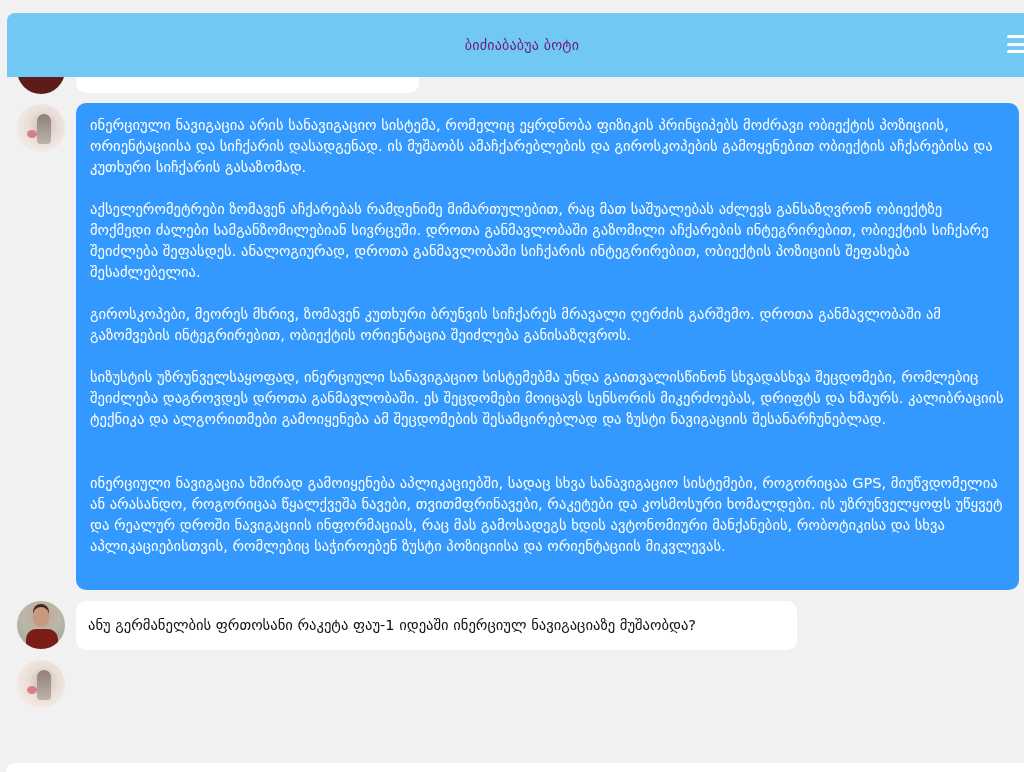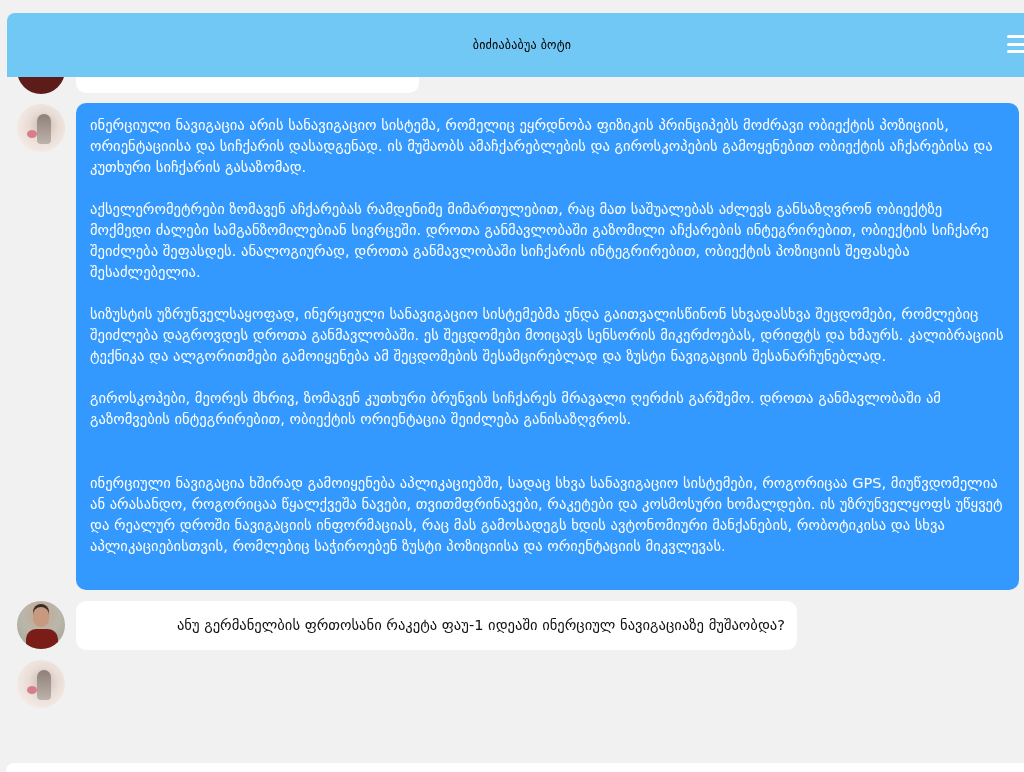--- a/index.html
+++ b/index.html
@@ -13,21 +13,21 @@
       background: #f1f1f1;
     }
     .header {
       position: absolute; left: 7px; top: 13px; width: 1030px; height: 64px;
       background: #72c8f5;
       border-radius: 8px 0 0 0;
       display: flex; align-items: center; justify-content: center;
       z-index: 5;
     }
     .header-title {
-      color: #000000; font-size: 12px; letter-spacing: 0.2px;
+      color: #701a75; font-size: 14px; letter-spacing: 0.2px;
     }
     .menu-btn {
       position: absolute; right: 8px; top: 22px; width: 22px; height: 20px;
       cursor: pointer;
     }
     .menu-btn span {
       display: block; width: 22px; height: 3px; background: #fff;
       border-radius: 2px; margin-bottom: 4.5px;
     }
     .chat {
@@ -84,27 +84,27 @@
 
   <div class="avatar user-top" style="left:17px; top:46px;"></div>
   <div class="bubble user" style="left:76px; top:60px; width:343px; height:33px;">
     <span></span>
   </div>
 
   <div class="avatar bot" style="left:17px; top:104px;"></div>
   <div class="bubble bot" style="left:76px; top:103px; width:943px; height:487px; padding:11px 14px;">
     <p>ინერციული ნავიგაცია არის სანავიგაციო სისტემა, რომელიც ეყრდნობა ფიზიკის პრინციპებს მოძრავი ობიექტის პოზიციის, ორიენტაციისა და სიჩქარის დასადგენად. ის მუშაობს ამაჩქარებლების და გიროსკოპების გამოყენებით ობიექტის აჩქარებისა და კუთხური სიჩქარის გასაზომად.</p>
     <p>აქსელერომეტრები ზომავენ აჩქარებას რამდენიმე მიმართულებით, რაც მათ საშუალებას აძლევს განსაზღვრონ ობიექტზე მოქმედი ძალები სამგანზომილებიან სივრცეში. დროთა განმავლობაში გაზომილი აჩქარების ინტეგრირებით, ობიექტის სიჩქარე შეიძლება შეფასდეს. ანალოგიურად, დროთა განმავლობაში სიჩქარის ინტეგრირებით, ობიექტის პოზიციის შეფასება შესაძლებელია.</p>
+    <p>გიროსკოპები, მეორეს მხრივ, ზომავენ კუთხური ბრუნვის სიჩქარეს მრავალი ღერძის გარშემო. დროთა განმავლობაში ამ გაზომვების ინტეგრირებით, ობიექტის ორიენტაცია შეიძლება განისაზღვროს.</p>
     <p>სიზუსტის უზრუნველსაყოფად, ინერციული სანავიგაციო სისტემებმა უნდა გაითვალისწინონ სხვადასხვა შეცდომები, რომლებიც შეიძლება დაგროვდეს დროთა განმავლობაში. ეს შეცდომები მოიცავს სენსორის მიკერძოებას, დრიფტს და ხმაურს. კალიბრაციის ტექნიკა და ალგორითმები გამოიყენება ამ შეცდომების შესამცირებლად და ზუსტი ნავიგაციის შესანარჩუნებლად.</p>
-    <p>გიროსკოპები, მეორეს მხრივ, ზომავენ კუთხური ბრუნვის სიჩქარეს მრავალი ღერძის გარშემო. დროთა განმავლობაში ამ გაზომვების ინტეგრირებით, ობიექტის ორიენტაცია შეიძლება განისაზღვროს.</p>
     <p>ინერციული ნავიგაცია ხშირად გამოიყენება აპლიკაციებში, სადაც სხვა სანავიგაციო სისტემები, როგორიცაა GPS, მიუწვდომელია ან არასანდო, როგორიცაა წყალქვეშა ნავები, თვითმფრინავები, რაკეტები და კოსმოსური ხომალდები. ის უზრუნველყოფს უწყვეტ და რეალურ დროში ნავიგაციის ინფორმაციას, რაც მას გამოსადეგს ხდის ავტონომიური მანქანების, რობოტიკისა და სხვა აპლიკაციებისთვის, რომლებიც საჭიროებენ ზუსტი პოზიციისა და ორიენტაციის მიკვლევას.</p>
   </div>
 
   <div class="avatar user" style="left:17px; top:601px;"></div>
-  <div class="bubble user" style="left:76px; top:601px; width:721px; height:49px; padding:13px 12px;text-align:right;">
+  <div class="bubble user" style="left:76px; top:601px; width:721px; height:49px; padding:13px 12px;">
     <span>ანუ გერმანელბის ფრთოსანი რაკეტა ფაუ-1 იდეაში ინერციულ ნავიგაციაზე მუშაობდა?</span>
   </div>
 
   <div class="avatar bot" style="left:17px; top:660px;"></div>
 
   <div class="input-bar"></div>
 </div>
 
 <div class="header">
   <span class="header-title">ბიძიაბაბუა ბოტი</span>

